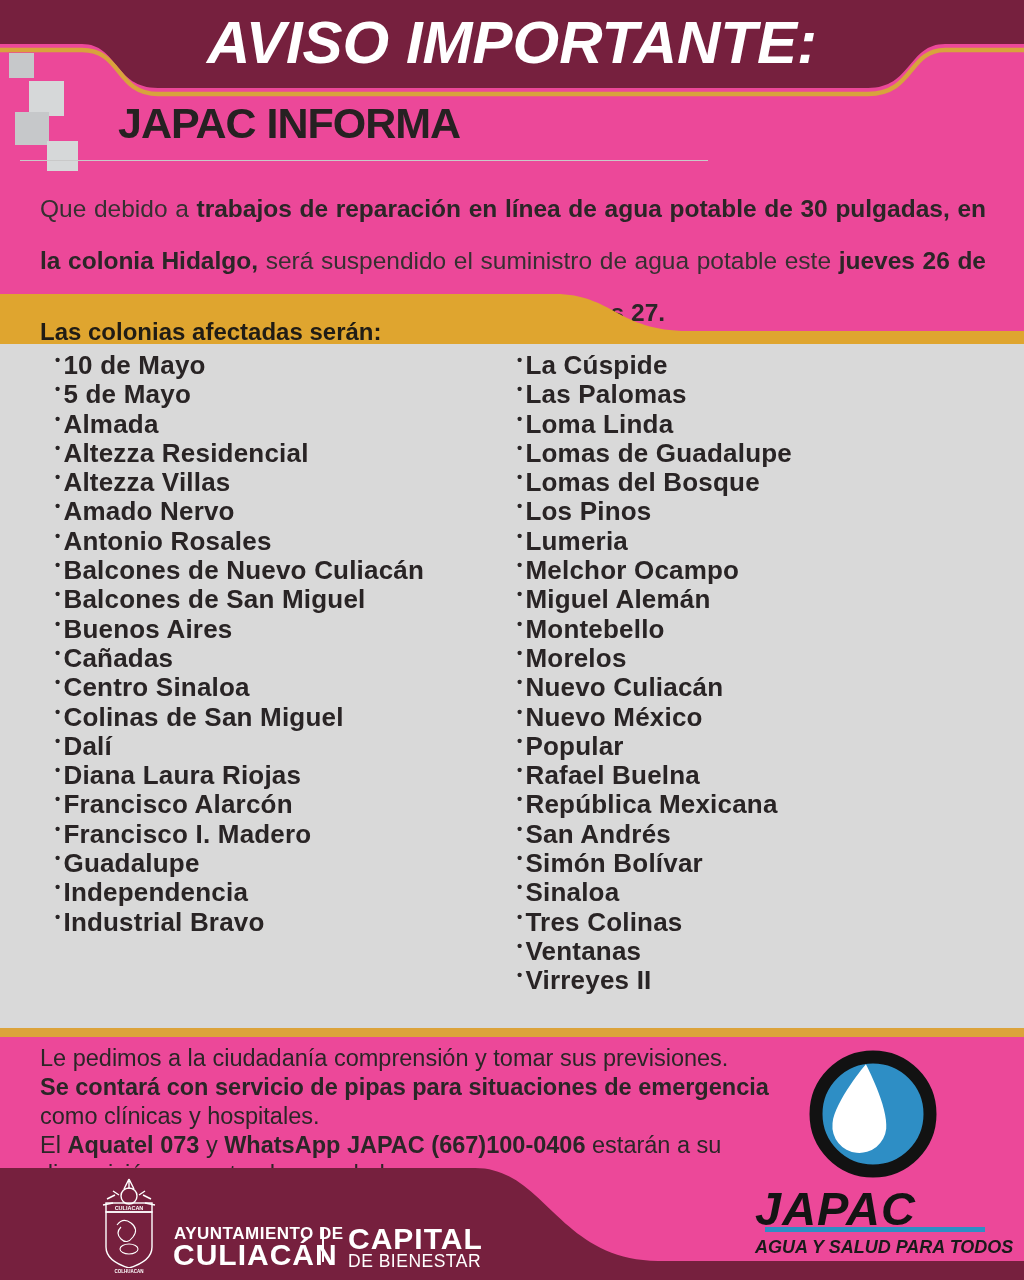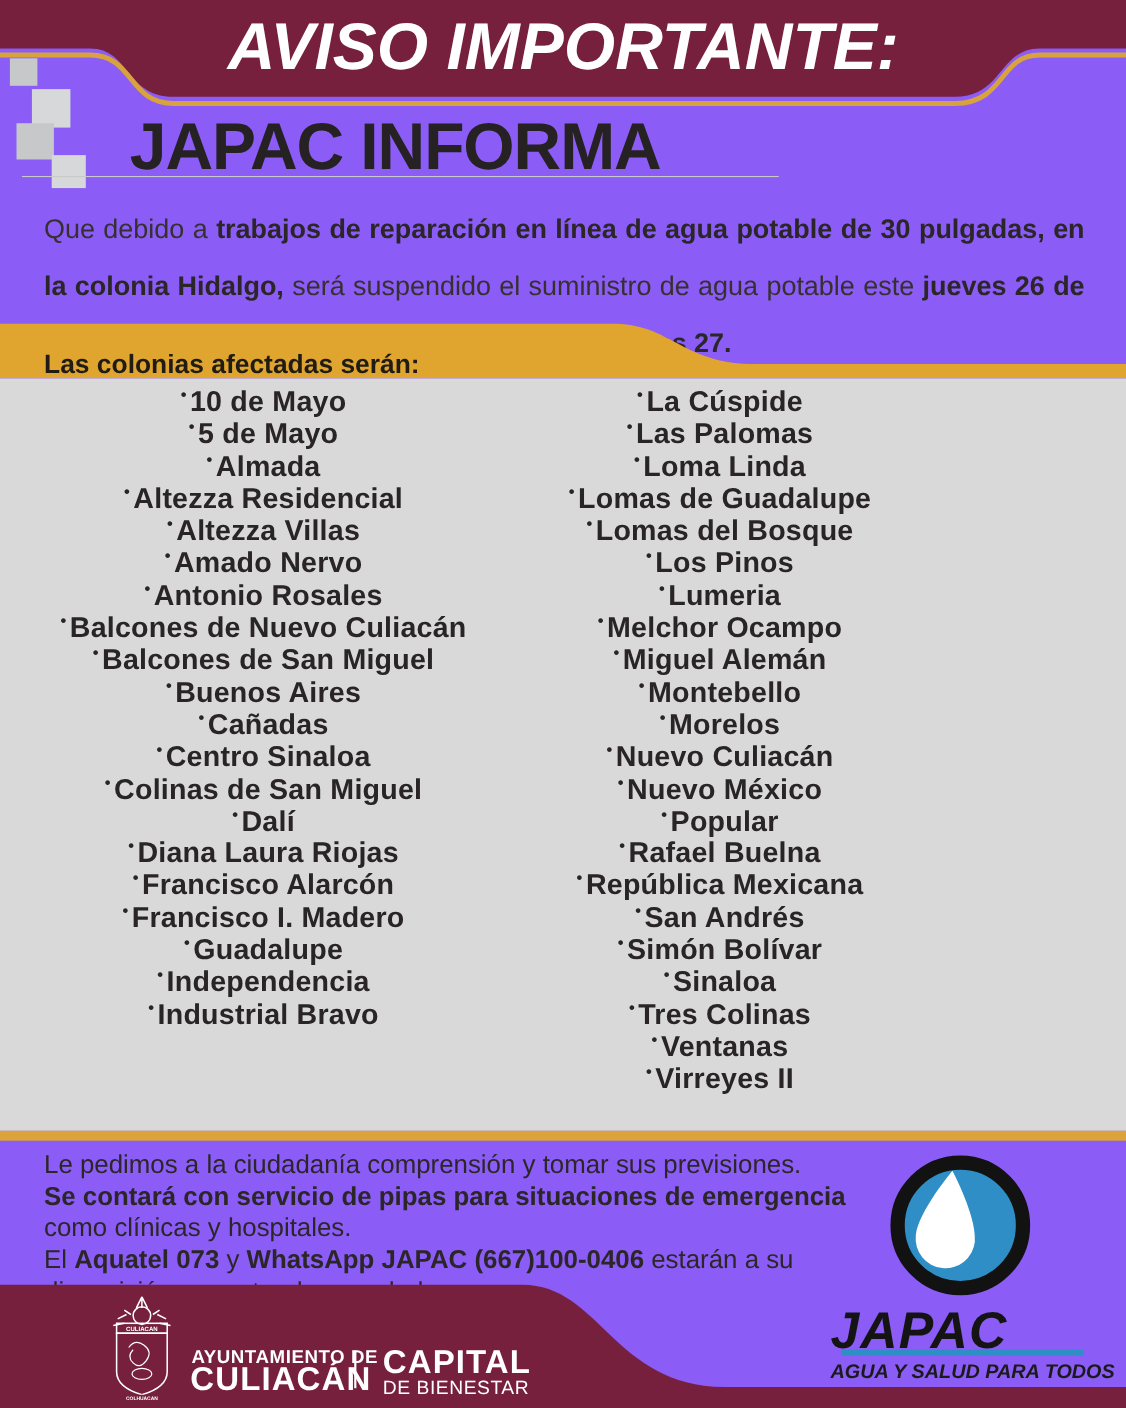--- a/index.html
+++ b/index.html
@@ -1,37 +1,37 @@
 <!DOCTYPE html>
 <html><head>
 <meta charset="utf-8">
 <style>
   * { margin:0; padding:0; box-sizing:border-box; }
   html,body { background:#fff; }
   body { font-family:"Liberation Sans", sans-serif; }
-  #poster { position:relative; width:1024px; height:1280px; background:#8b5cf6; overflow:hidden; }
+  #poster { position:relative; width:1024px; height:1280px; background:#ec4899; overflow:hidden; }
 
   
   .top-ribbon { position:absolute; left:0; top:0; width:1024px; height:100px; }
   .aviso-title {
     position:absolute; left:0; top:8px; width:1024px; text-align:center;
     font-size:60px; font-weight:800; font-style:italic; color:#ffffff;
     letter-spacing:0px; white-space:nowrap;
   }
 
   
   .sq { position:absolute; }
   .sq1 { left:9px;  top:53px;  width:25px; height:25px; background:#c6c8ca; }
   .sq2 { left:29px; top:81px;  width:35px; height:35px; background:#d6d8d9; }
   .sq3 { left:15px; top:112px; width:34px; height:33px; background:#c6c8ca; }
   .sq4 { left:47px; top:141px; width:31px; height:30px; background:#d6d8d9; }
 
   .japac-informa {
     position:absolute; left:118px; top:99px;
-    font-size:60px; font-weight:700; letter-spacing:-1px; color:#262122;
+    font-size:43px; font-weight:700; letter-spacing:-1px; color:#262122;
     white-space:nowrap;
   }
   .head-rule { position:absolute; left:20px; top:160px; width:688px; height:1px; background:#c9c9c9; }
 
   
   .intro {
     position:absolute; left:40px; top:183px; width:946px;
     font-size:24.5px; line-height:52px; color:#363031; text-align:justify;
   }
   .intro .w0 { font-weight:400; }
@@ -42,21 +42,21 @@
   .gold-banner { position:absolute; left:0; top:294px; width:1024px; height:50px; }
   .gold-banner-label {
     position:absolute; left:40px; top:318px; font-size:24px; font-weight:700; color:#201c15;
     white-space:nowrap;
   }
 
   
   .list-area { position:absolute; left:0; top:344px; width:1024px; height:684px; background:#d9d9d9; }
   .gold-line-bottom { position:absolute; left:0; top:1028px; width:1024px; height:9px; background:#dca33b; }
 
-  ul.colonias { list-style:none; position:absolute; top:6px;text-align:center; }
+  ul.colonias { list-style:none; position:absolute; top:6px; }
   ul.colonias.left  { left:55px; }
   ul.colonias.right { left:517px; }
   ul.colonias li {
     height:29.3px; font-size:26px; font-weight:600; color:#292425;
     white-space:nowrap; letter-spacing:0.2px;
   }
   ul.colonias li .blt {
     display:inline-block; font-size:15px; vertical-align:top;
     transform:translateY(1px); margin-right:3px; color:#292425;
   }

